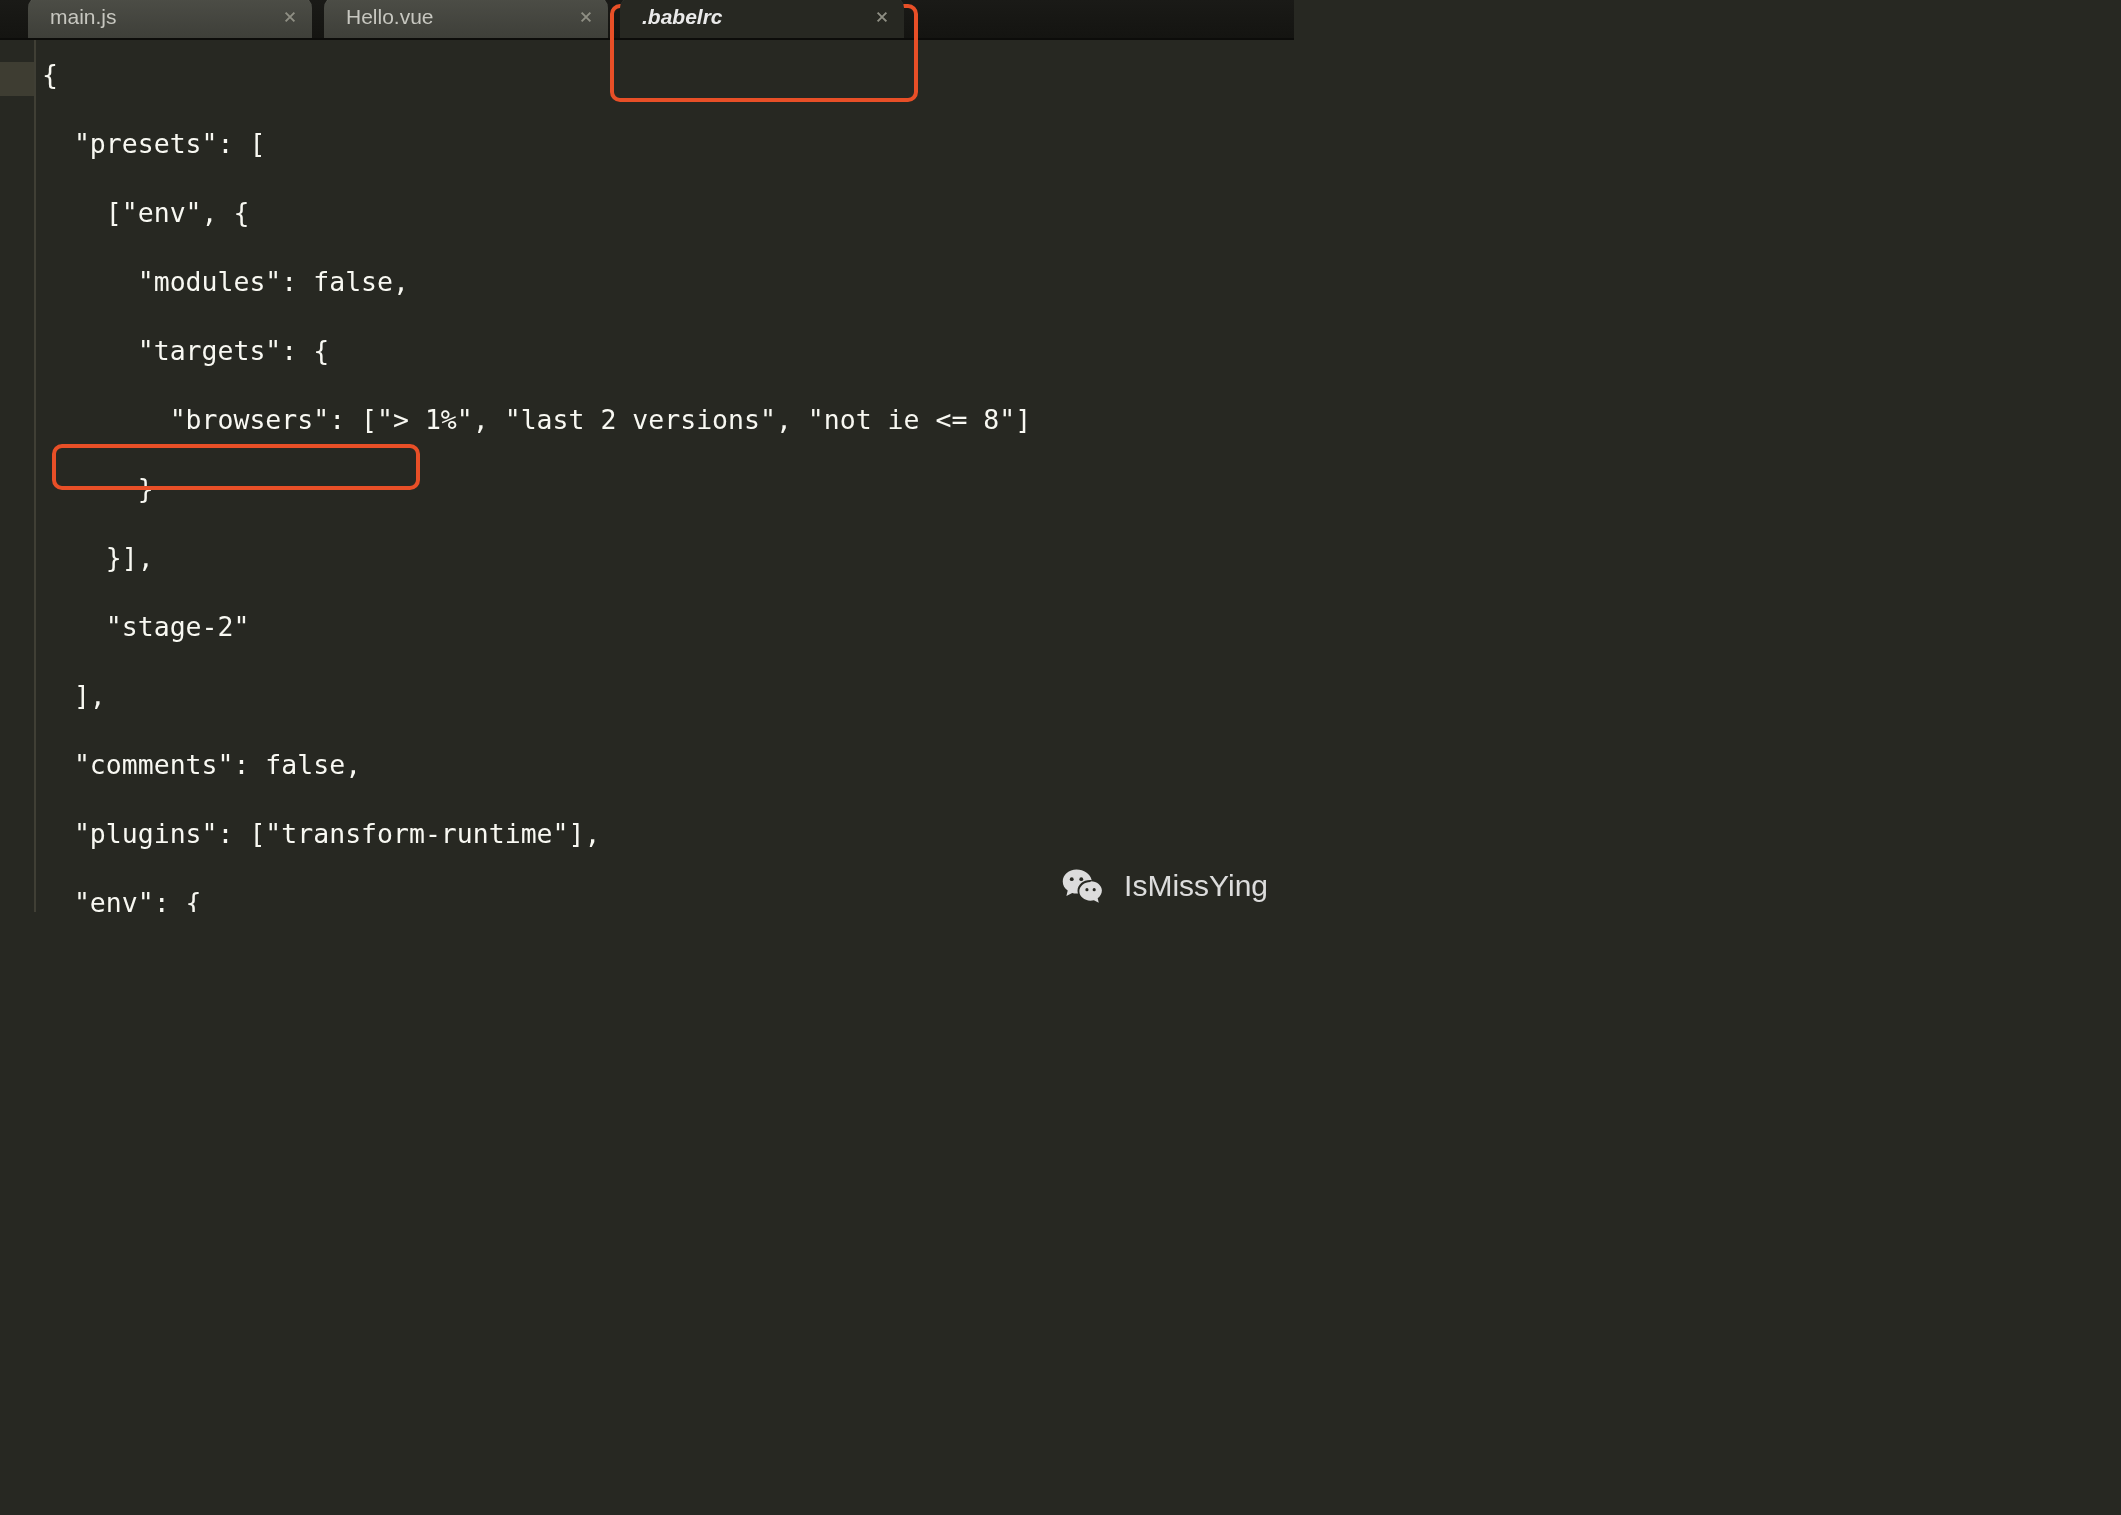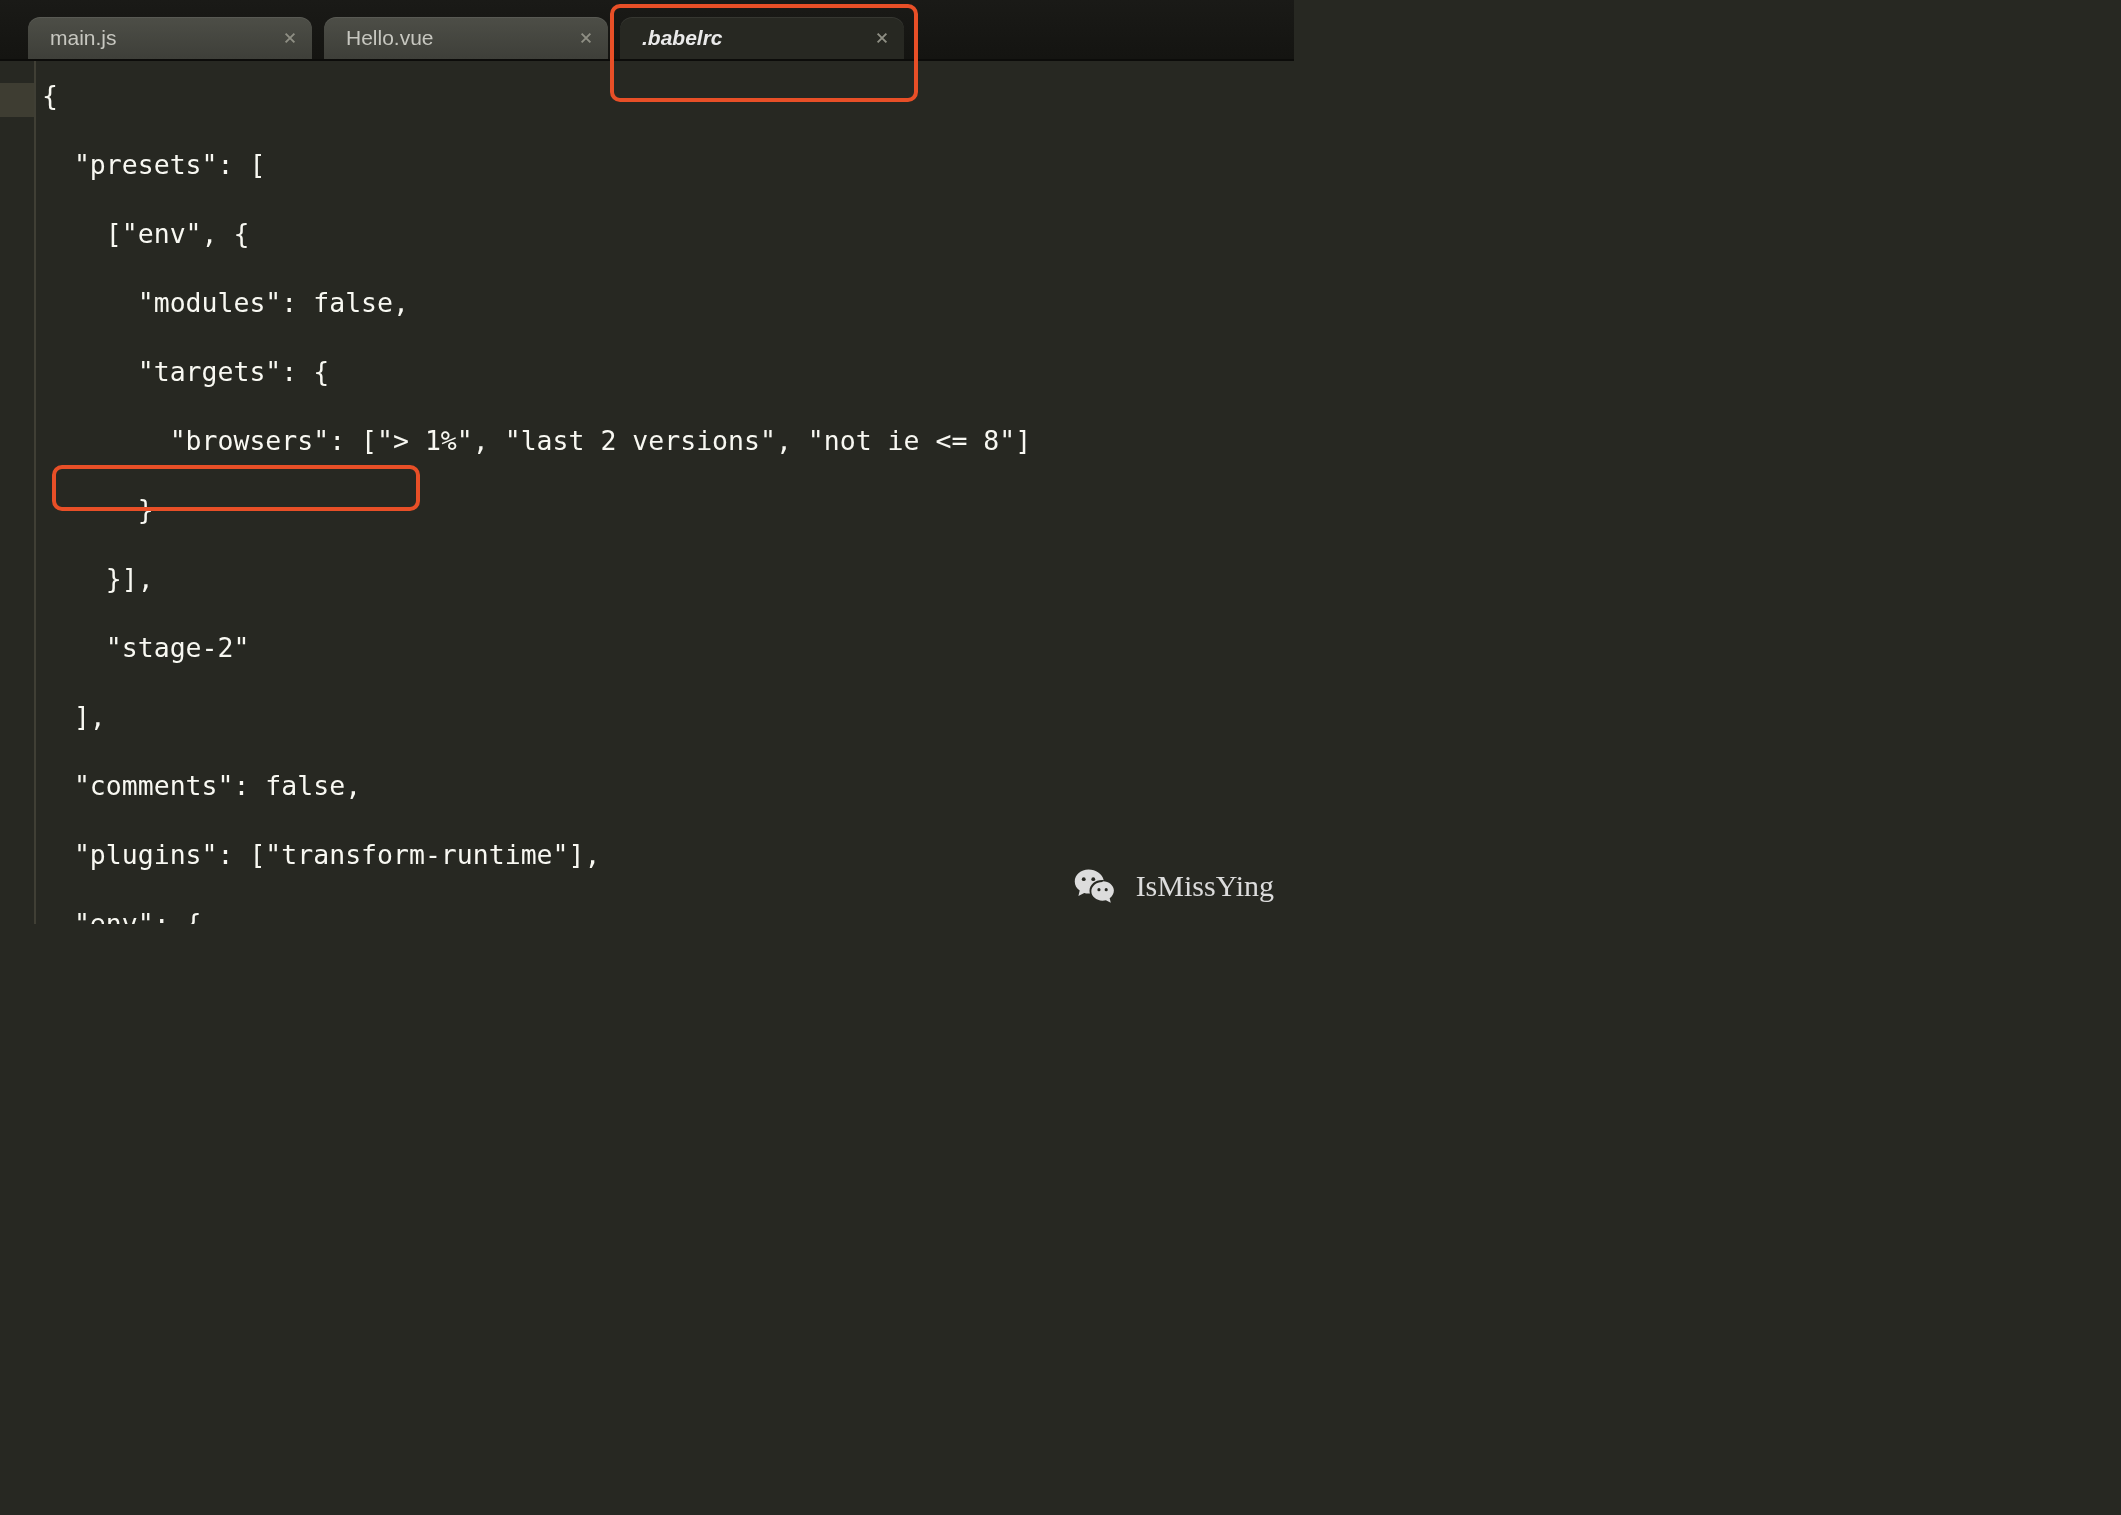--- a/index.html
+++ b/index.html
@@ -23,21 +23,21 @@
     font-family:"DejaVu Sans Mono","Menlo","Consolas",monospace;
     color:var(--code-fg);
     overflow:hidden;
     position:relative;
     width:1294px;
     height:924px;
   }
 
   
   .tab-bar{
-    height:61px;
+    height:40px;
     background:linear-gradient(to bottom,#1a1a17 0%, #141411 100%);
     border-bottom:2px solid var(--border-dark);
     display:flex;
     align-items:flex-end;
     padding-left:28px;
     position:relative;
   }
   .tab{
     position:relative;
     height:42px;
@@ -125,27 +125,27 @@
     width:308px;height:98px;
   }
   .annot.code-annot{
     top:404px;left:52px;
     width:368px;height:46px;
   }
 
   
   .watermark{
     position:absolute;
-    right:20px;
+    right:26px;
     bottom:16px;
     display:flex;
     align-items:center;
     gap:20px;
     color:#e6e6e6;
-    font-family:Liberation Serif, serif;
+    font-family:Liberation Sans, sans-serif;
     font-size:30px;
     opacity:.95;
   }
   .watermark .wechat-icon{
     width:44px;height:44px;
   }
 </style>
 </head>
 <body>
 

